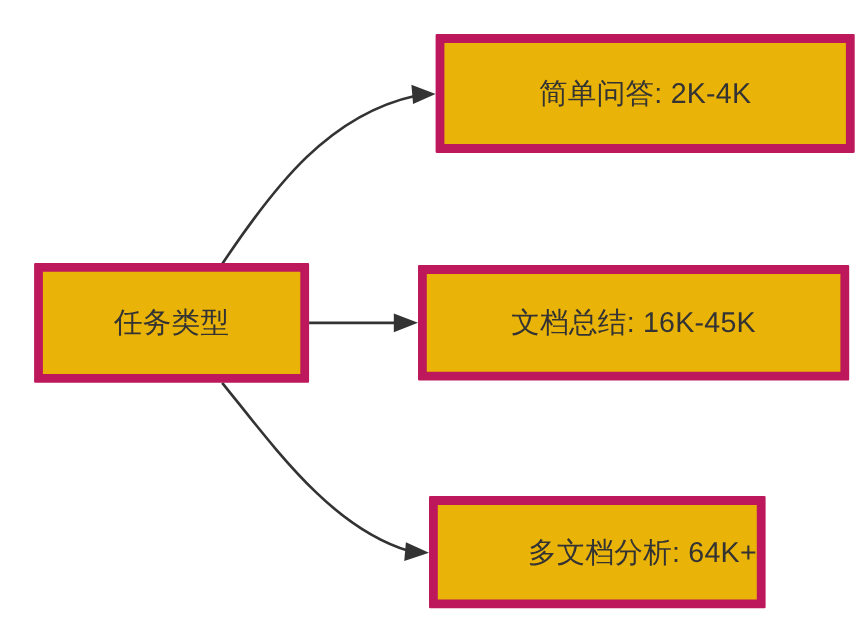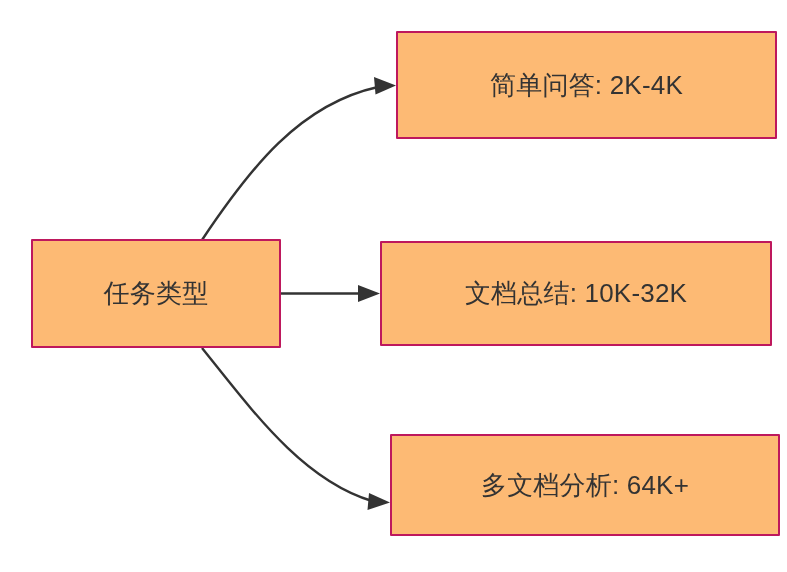--- a/index.html
+++ b/index.html
@@ -30,22 +30,22 @@
     stroke-width: 2.4;
     stroke-linecap: butt;
   }
   .arrow-head {
     fill: #333333;
     stroke: none;
   }
   .node {
     position: absolute;
     box-sizing: border-box;
-    background: #fdba74;
-    border: 2px solid #be185d;
+    background: #eab308;
+    border: 8px solid #be185d;
     border-radius: 1px;
     display: flex;
     align-items: center;
     justify-content: center;
     text-align: center;
   }
   .node-label {
     color: #333333;
     font-size: 26px;
     line-height: 1.25;
@@ -66,23 +66,24 @@
     height: 108px;
   }
   #node-doc-summary {
     left: 380px;
     top: 241px;
     width: 392px;
     height: 105px;
   }
   #node-multi-doc {
     left: 390px;
-    top: 434px;
-    width: 390px;
+    top: 451px;
+    width: 306px;
     height: 102px;
+    justify-content: flex-end;
   }
 </style>
 </head>
 <body>
 
 <div id="canvas">
 
   <svg id="edge-layer" viewBox="0 0 787 572">
 
     <g>
@@ -103,20 +104,20 @@
 
   <div class="node" id="node-root">
     <span class="node-label">任务类型</span>
   </div>
 
   <div class="node" id="node-simple-qa">
     <span class="node-label">简单问答: 2K-4K</span>
   </div>
 
   <div class="node" id="node-doc-summary">
-    <span class="node-label">文档总结: 10K-32K</span>
+    <span class="node-label">文档总结: 16K-45K</span>
   </div>
 
   <div class="node" id="node-multi-doc">
     <span class="node-label">多文档分析: 64K+</span>
   </div>
 
 </div>
 
 </body></html>

